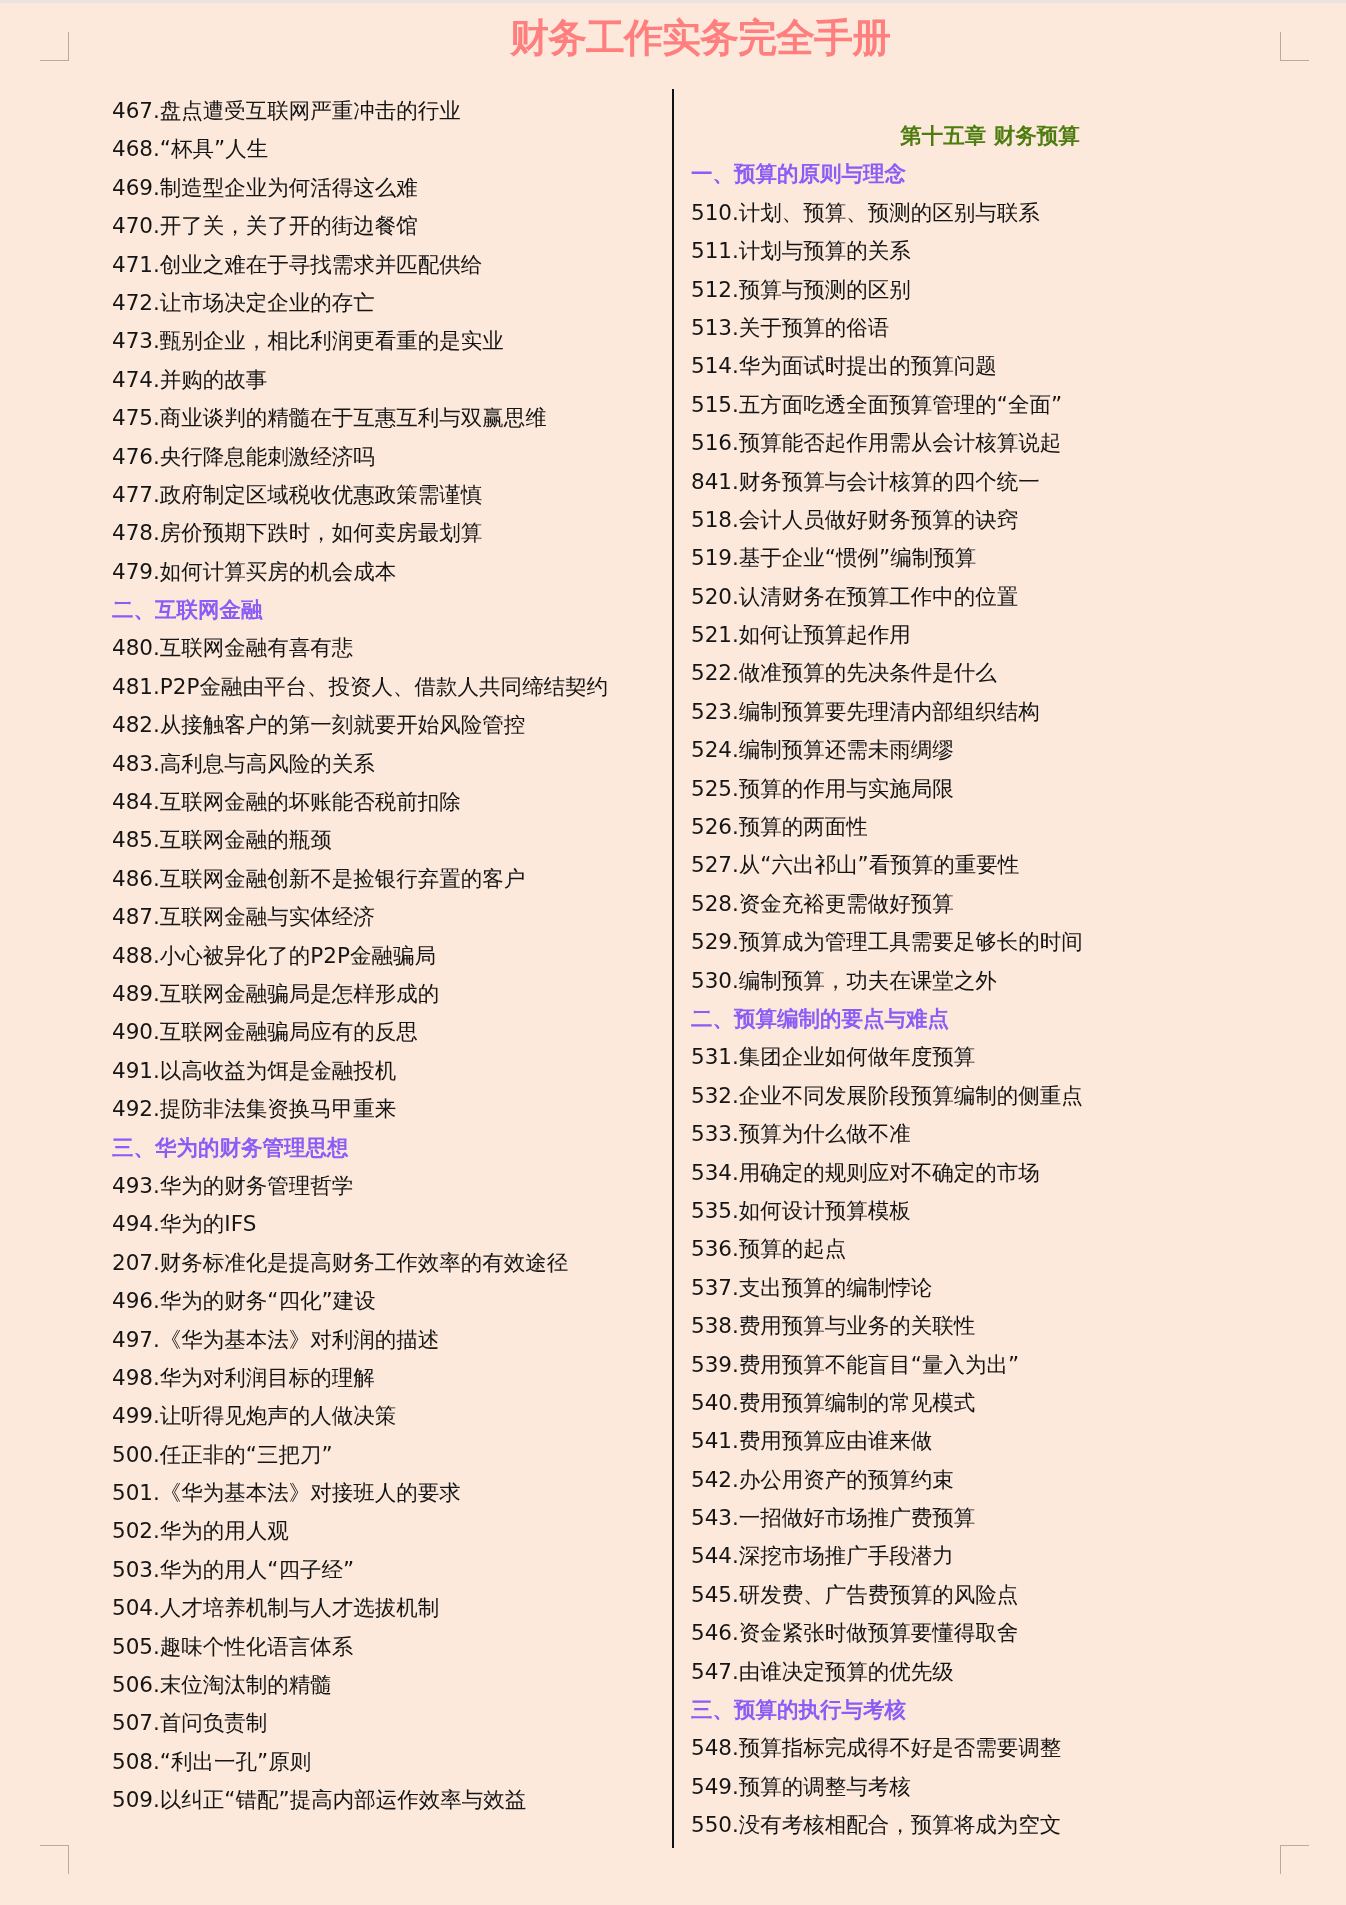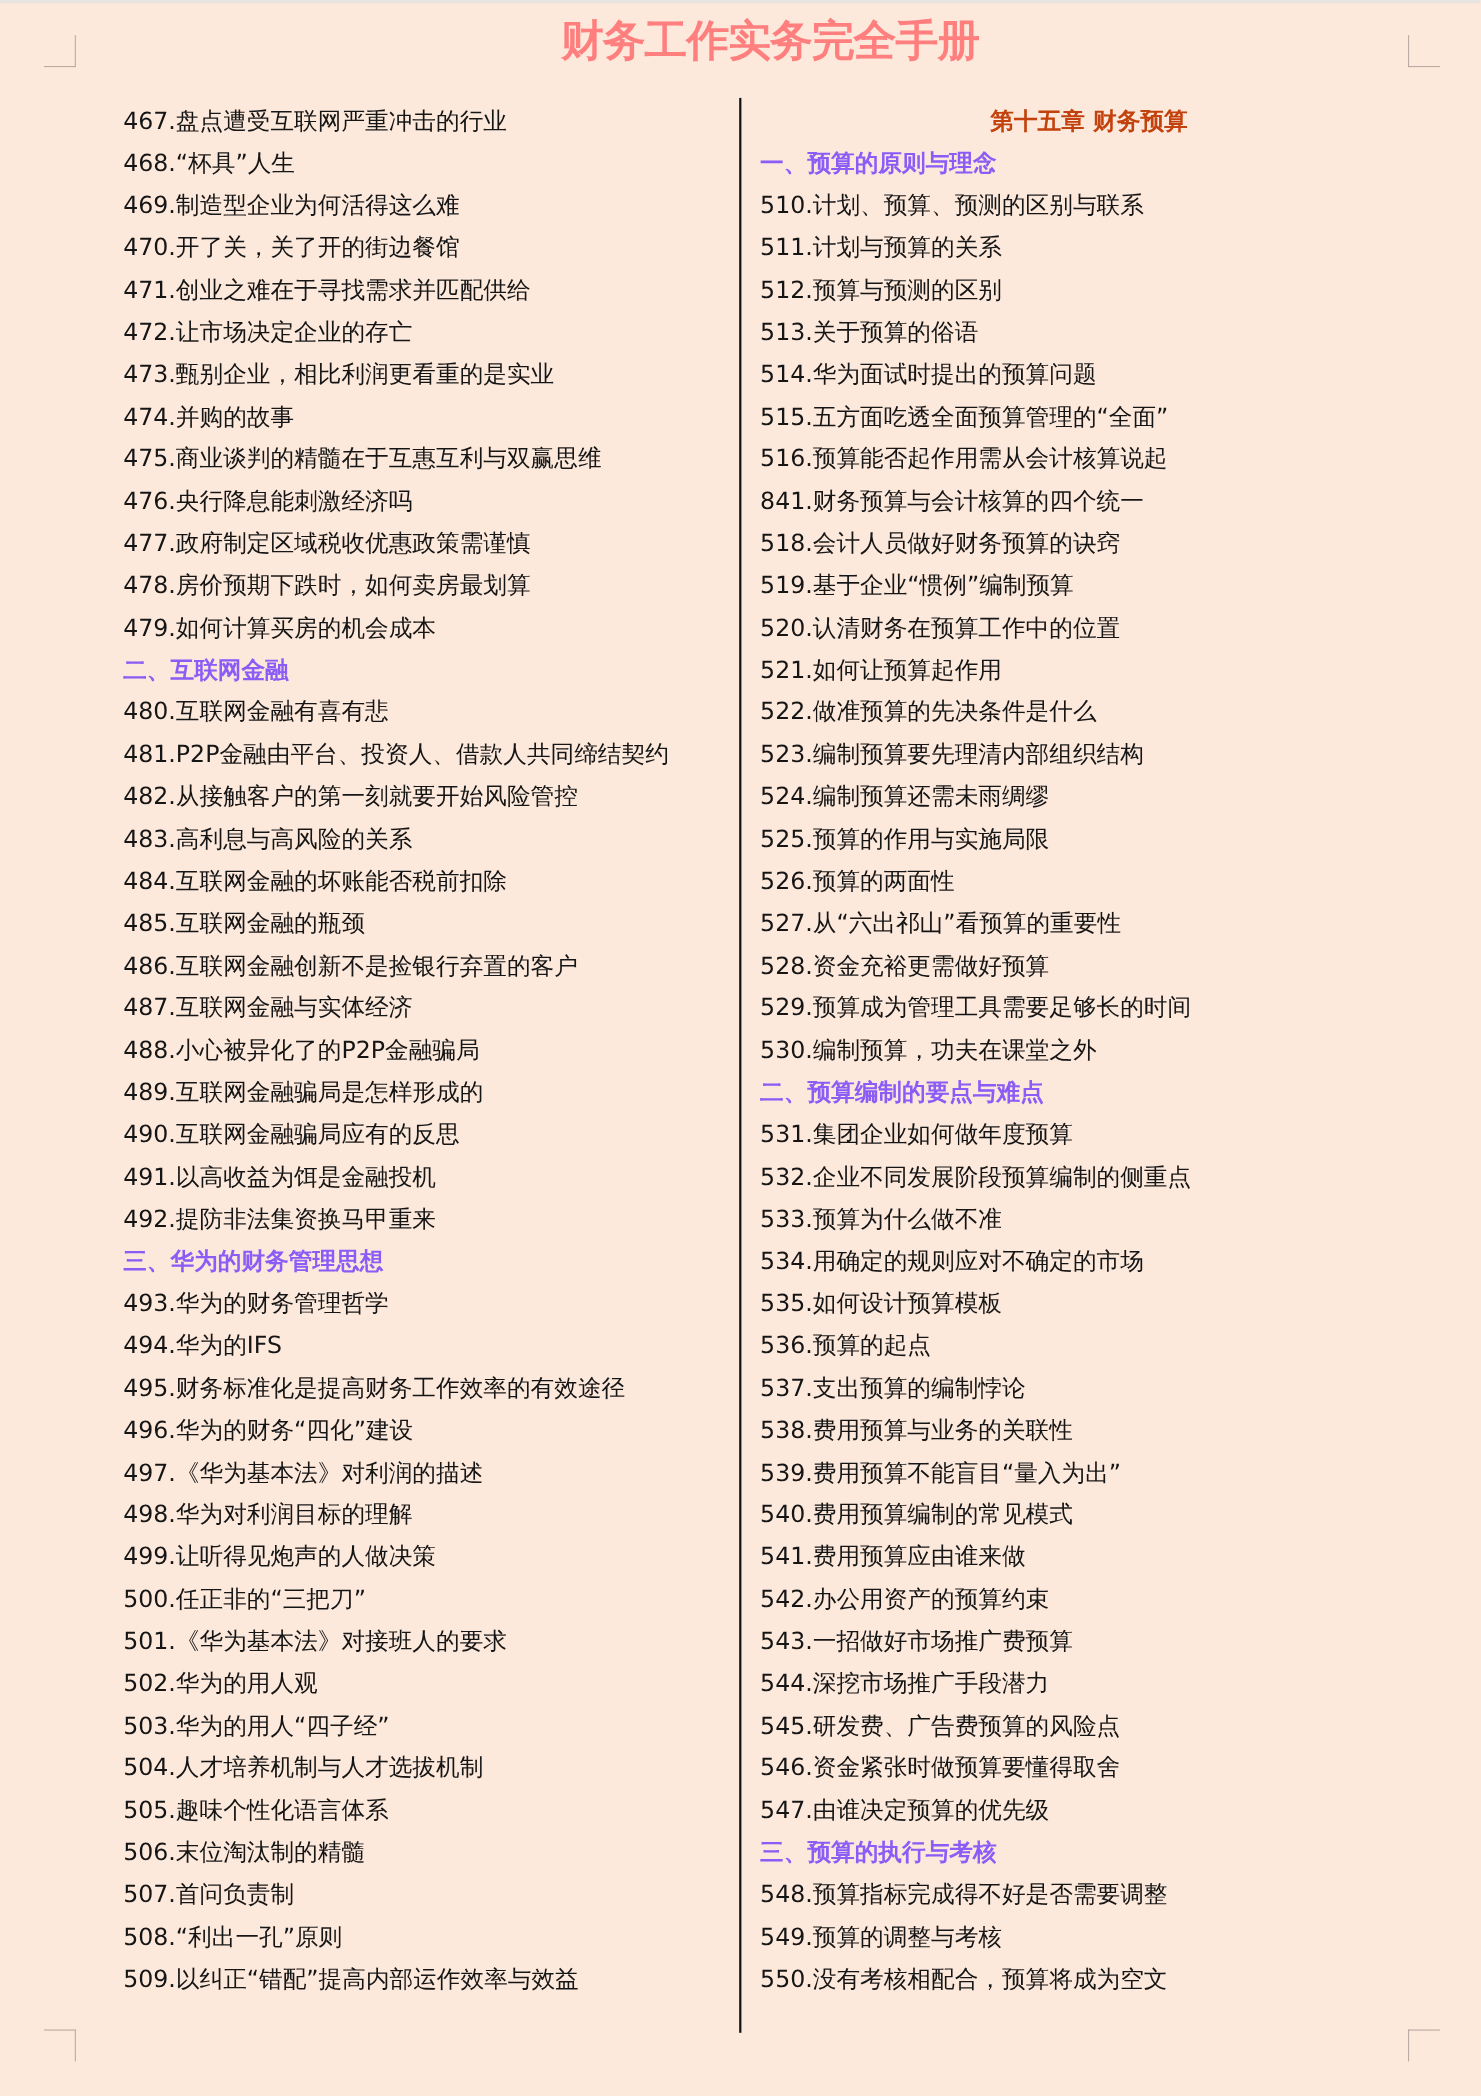--- a/index.html
+++ b/index.html
@@ -64,23 +64,24 @@
     font-size: 21.5px;
     color: #151515;
     white-space: nowrap;
   }
   .line.section {
     font-weight: bold;
     color: #8b5cf6;
   }
   .line.chapter {
     font-weight: bold;
-    color: #c2410c;
+    color: #4d7c0f;
     text-align: center;
     padding-left: 8px;
+    margin-top: 25px;
   }
 </style>
 </head>
 <body>
 
 <div class="top-strip"></div>
 
 <div class="doc-title">财务工作实务完全手册</div>
 
 <div class="corner tl"></div>
@@ -114,21 +115,21 @@
     <li class="line item">486.互联网金融创新不是捡银行弃置的客户</li>
     <li class="line item">487.互联网金融与实体经济</li>
     <li class="line item">488.小心被异化了的P2P金融骗局</li>
     <li class="line item">489.互联网金融骗局是怎样形成的</li>
     <li class="line item">490.互联网金融骗局应有的反思</li>
     <li class="line item">491.以高收益为饵是金融投机</li>
     <li class="line item">492.提防非法集资换马甲重来</li>
     <li class="line section">三、华为的财务管理思想</li>
     <li class="line item">493.华为的财务管理哲学</li>
     <li class="line item">494.华为的IFS</li>
-    <li class="line item">495.财务标准化是提高财务工作效率的有效途径</li>
+    <li class="line item">207.财务标准化是提高财务工作效率的有效途径</li>
     <li class="line item">496.华为的财务“四化”建设</li>
     <li class="line item">497.《华为基本法》对利润的描述</li>
     <li class="line item">498.华为对利润目标的理解</li>
     <li class="line item">499.让听得见炮声的人做决策</li>
     <li class="line item">500.任正非的“三把刀”</li>
     <li class="line item">501.《华为基本法》对接班人的要求</li>
     <li class="line item">502.华为的用人观</li>
     <li class="line item">503.华为的用人“四子经”</li>
     <li class="line item">504.人才培养机制与人才选拔机制</li>
     <li class="line item">505.趣味个性化语言体系</li>

